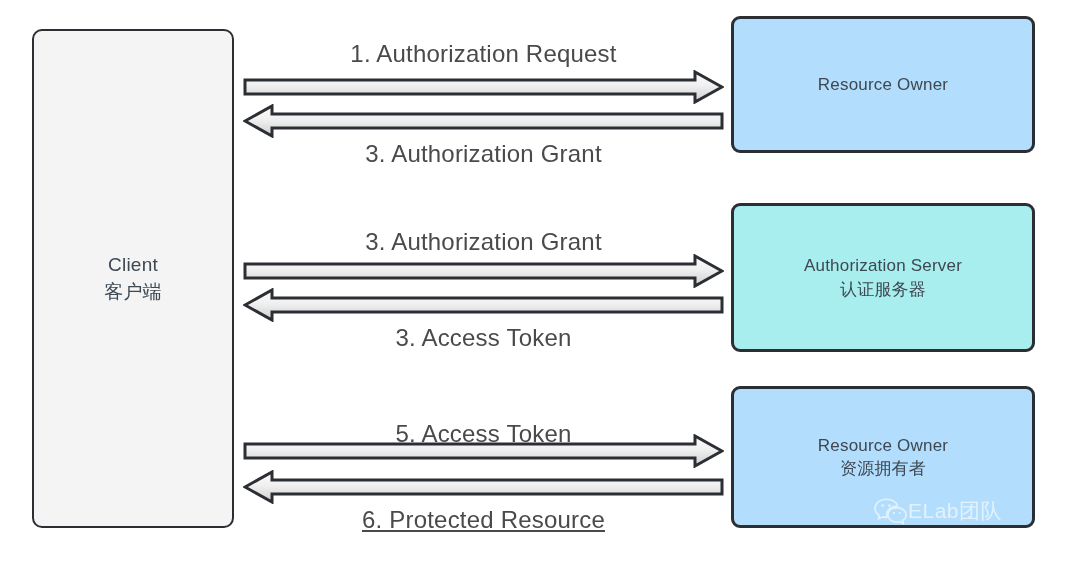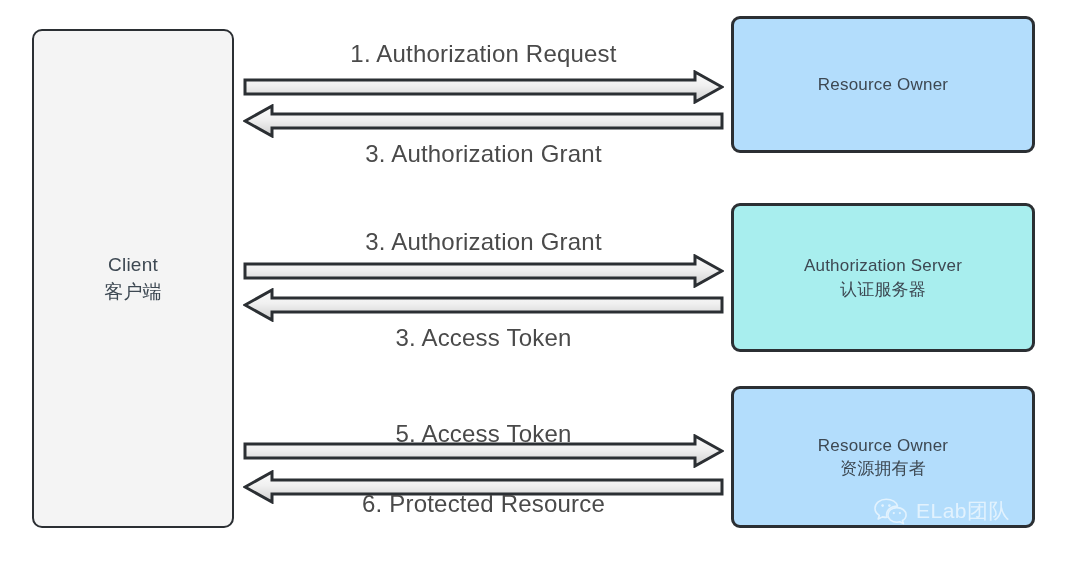--- a/index.html
+++ b/index.html
@@ -118,30 +118,30 @@
   #flow-4 { top: 288px; }
   #flow-4 .arrow-svg   { top: 0px; }
   #flow-4 .flow-label  { top: 36px; }
 
   #flow-5 { top: 404px; }
   #flow-5 .flow-label  { top: 16px; }
   #flow-5 .arrow-svg   { top: 30px; }
 
   #flow-6 { top: 470px; }
   #flow-6 .arrow-svg   { top: 0px; }
-  #flow-6 .flow-label  { top: 20px; }
+  #flow-6 .flow-label  { top: 36px; text-decoration: underline; }
 
   
   #watermark {
     position: absolute;
     left: 874px;
     top: 497px;
     display: flex;
     align-items: center;
-    gap: 8px;
+    gap: 0;
     opacity: 0.62;
     pointer-events: none;
   }
   #watermark .wm-text {
     font-size: 21px;
     color: #ffffff;
     white-space: nowrap;
     letter-spacing: 0.5px;
   }
 </style>

